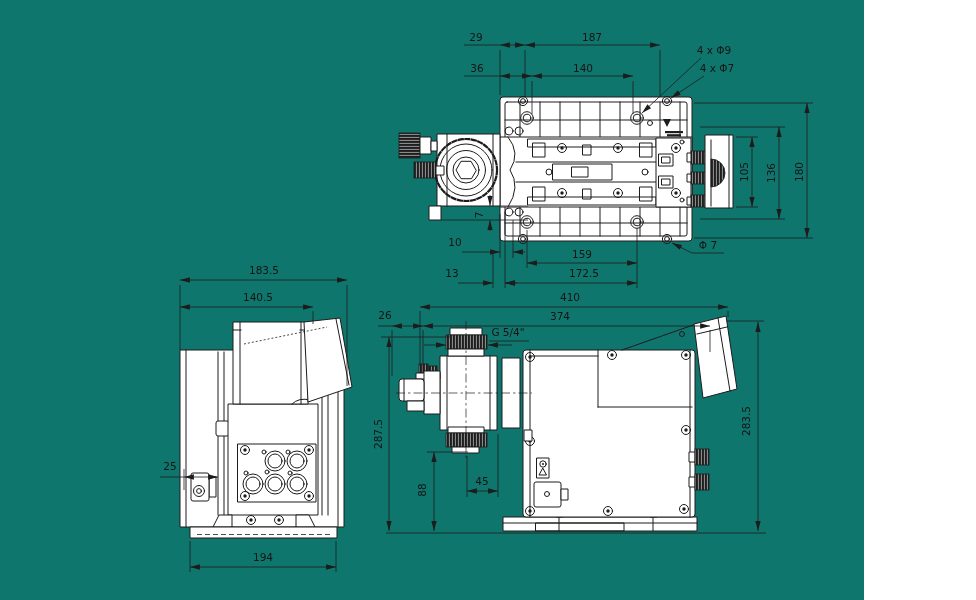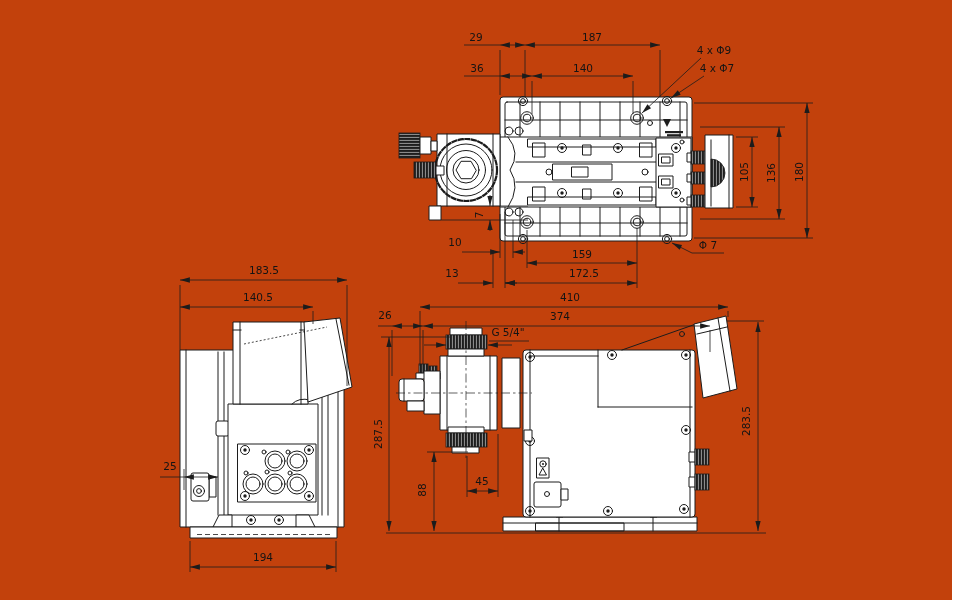--- a/index.html
+++ b/index.html
@@ -1,16 +1,16 @@
 <!DOCTYPE html>
 <html><head>
 <meta charset="utf-8">
 <style>
   html,body{margin:0;padding:0;background:#ffffff;}
-  .canvas{width:952px;height:600px;background:#c2410c;position:relative;overflow:hidden;}
+  .canvas{width:864px;height:600px;background:#0f766e;position:relative;overflow:hidden;}
   svg{display:block;}
   .s  {stroke:#1c1c1c;stroke-width:1;fill:none;stroke-linejoin:round;stroke-linecap:square;}
   .sw {stroke:#1c1c1c;stroke-width:1;fill:#ffffff;stroke-linejoin:round;}
   .d  {stroke:#1c1c1c;stroke-width:.8;fill:none;}
   .k  {fill:url(#kn);stroke:#1c1c1c;stroke-width:.8;}
   .kh {fill:url(#knh);stroke:#1c1c1c;stroke-width:.8;}
   .dk {fill:#1e1e1e;stroke:none;}
   .t  {font:10.5px "DejaVu Sans","Liberation Sans",sans-serif;fill:#141414;text-anchor:middle;}
   .cl {stroke:#1c1c1c;stroke-width:.7;fill:none;stroke-dasharray:9 3 2.5 3;}
   .dt {stroke:#1c1c1c;stroke-width:.8;fill:none;stroke-dasharray:2 2;}

